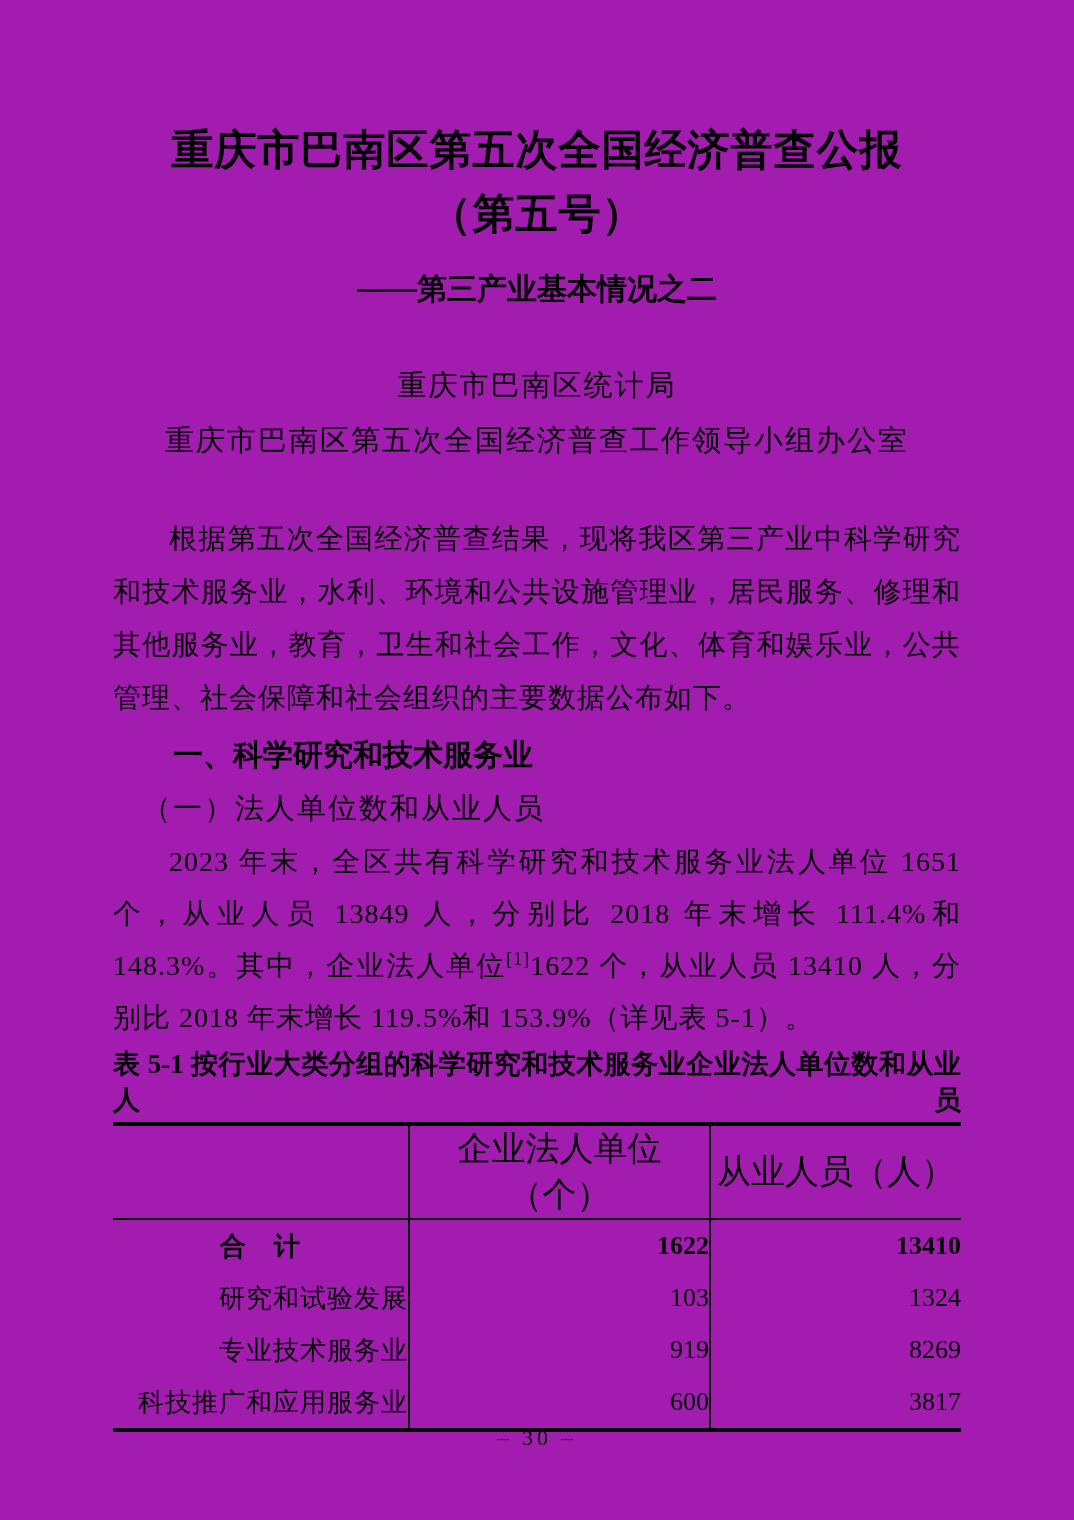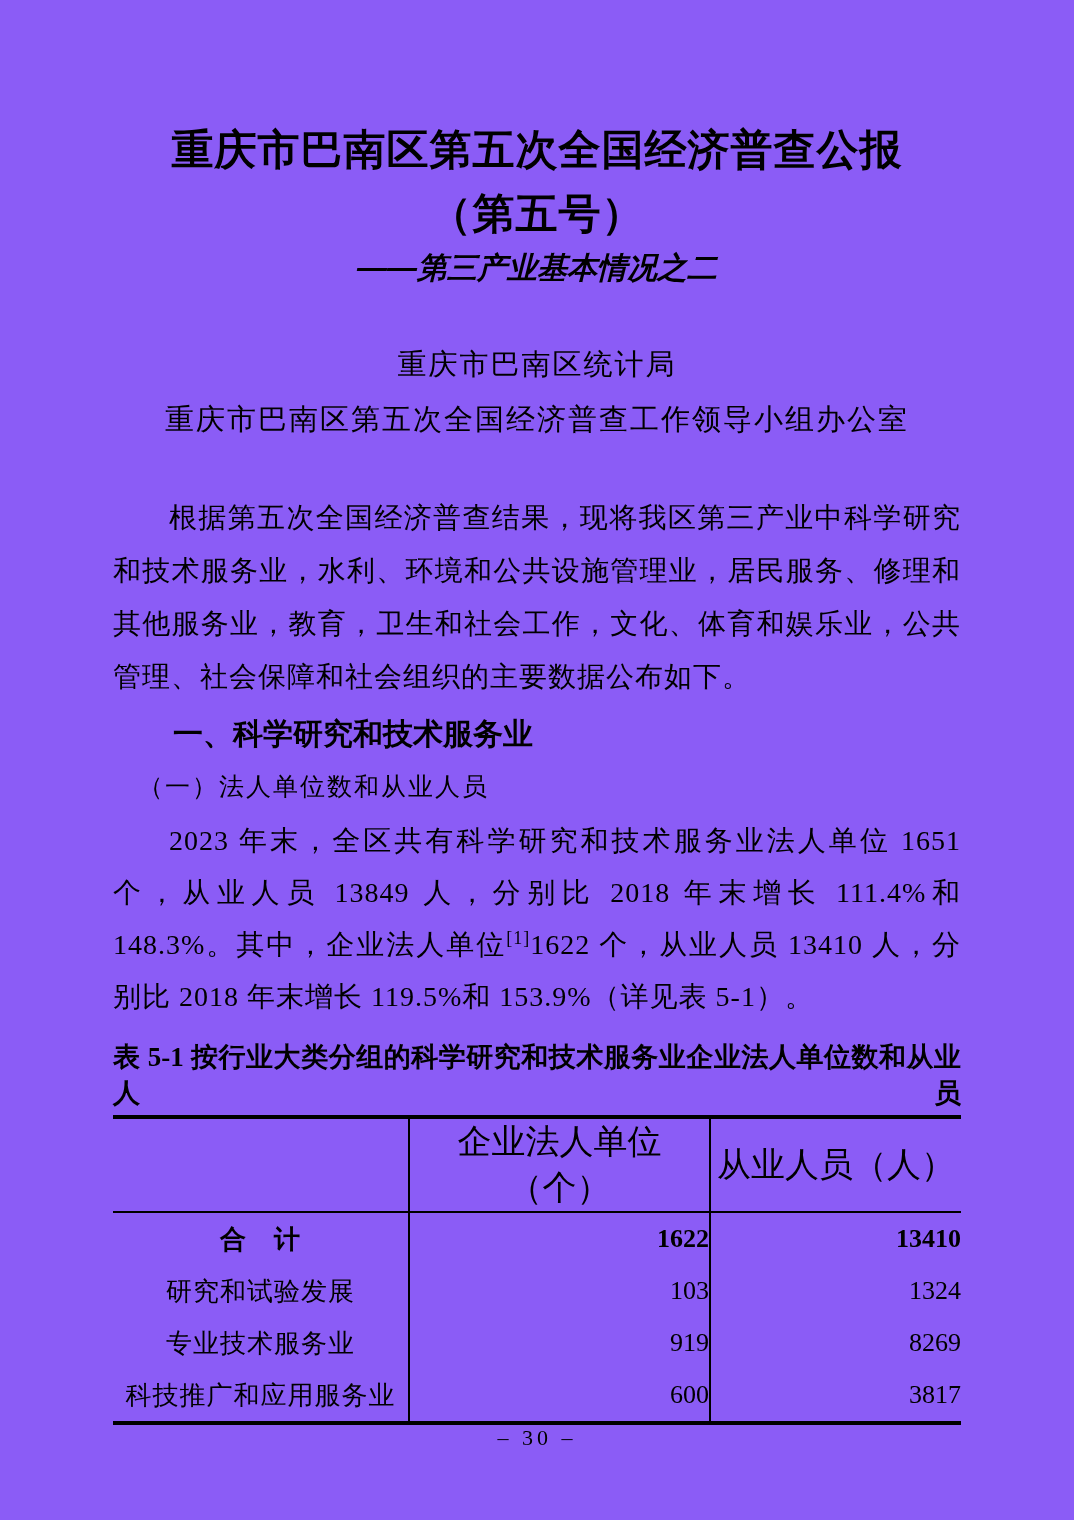--- a/index.html
+++ b/index.html
@@ -4,48 +4,47 @@
 <style>
   html, body {
     margin: 0;
     padding: 0;
     background: #ffffff;
   }
   .page {
     position: relative;
     width: 1074px;
     height: 1520px;
-    background: #8b5cf6;
+    background: #a21caf;
     color: #000000;
     overflow: hidden;
     font-family: "Liberation Serif", "DejaVu Serif", serif;
   }
   .content {
     position: absolute;
     left: 113px;
     top: 0;
     width: 848px;
   }
   .doc-title {
     margin-top: 118px;
     text-align: center;
     font-size: 42px;
     line-height: 64px;
     font-weight: 700;
     font-family: "Liberation Serif", "DejaVu Serif", serif;
     letter-spacing: 1px;
   }
   .doc-subtitle {
-    margin-top: 2px;
+    margin-top: 23px;
     text-align: center;
     font-size: 30px;
     line-height: 40px;
     font-weight: 700;
     font-family: "Liberation Sans", "DejaVu Sans", sans-serif;
-    font-style: italic;
   }
   .issuer {
     text-align: center;
     font-size: 29px;
     line-height: 40px;
     letter-spacing: 2px;
   }
   .issuer-1 { margin-top: 56px; }
   .issuer-2 { margin-top: 15px; }
   .date-line {
@@ -67,33 +66,33 @@
   .section-heading {
     margin-top: 10px;
     font-size: 30px;
     line-height: 42px;
     font-weight: 700;
     font-family: "Liberation Sans", "DejaVu Sans", sans-serif;
     text-indent: 2em;
   }
   .subsection-heading {
     margin-top: 12px;
-    font-size: 25px;
+    font-size: 29px;
     line-height: 40px;
     text-indent: 1em;
     letter-spacing: 2px;
   }
   .para-body { margin-top: 8px; line-height: 52px; }
   .para-body sup {
     font-size: 18px;
     vertical-align: super;
     line-height: 0;
   }
   .table-caption {
-    margin-top: 16px;
+    margin-top: 2px;
     font-size: 27px;
     line-height: 36px;
     font-weight: 700;
     text-align: justify;
     text-align-last: justify;
   }
   .table-caption .cap-label { white-space: nowrap; }
   table.stat-table {
     margin-top: 4px;
     width: 100%;
@@ -113,21 +112,21 @@
     font-family: "Liberation Sans", "DejaVu Sans", sans-serif;
     padding: 0;
   }
   table.stat-table .vline { border-right: 2px solid #000; }
   table.stat-table tbody td {
     height: 52px;
     font-size: 26px;
     padding: 0;
   }
   td.row-label {
-    text-align: center;
+    text-align: right;
     padding-left: 8px;
     letter-spacing: 1px;
   }
   td.num {
     text-align: right;
     padding-right: 12px;
     font-family: "Liberation Serif", "DejaVu Serif", serif;
     font-size: 27px;
   }
   tr.total-row td { font-weight: 700; }

